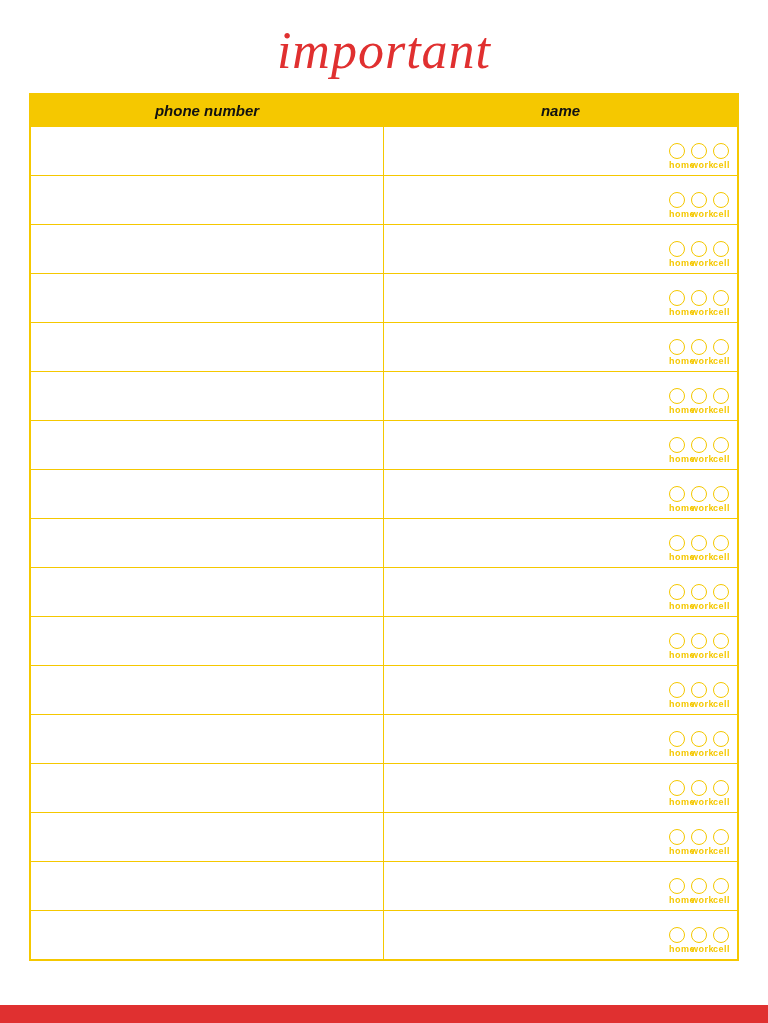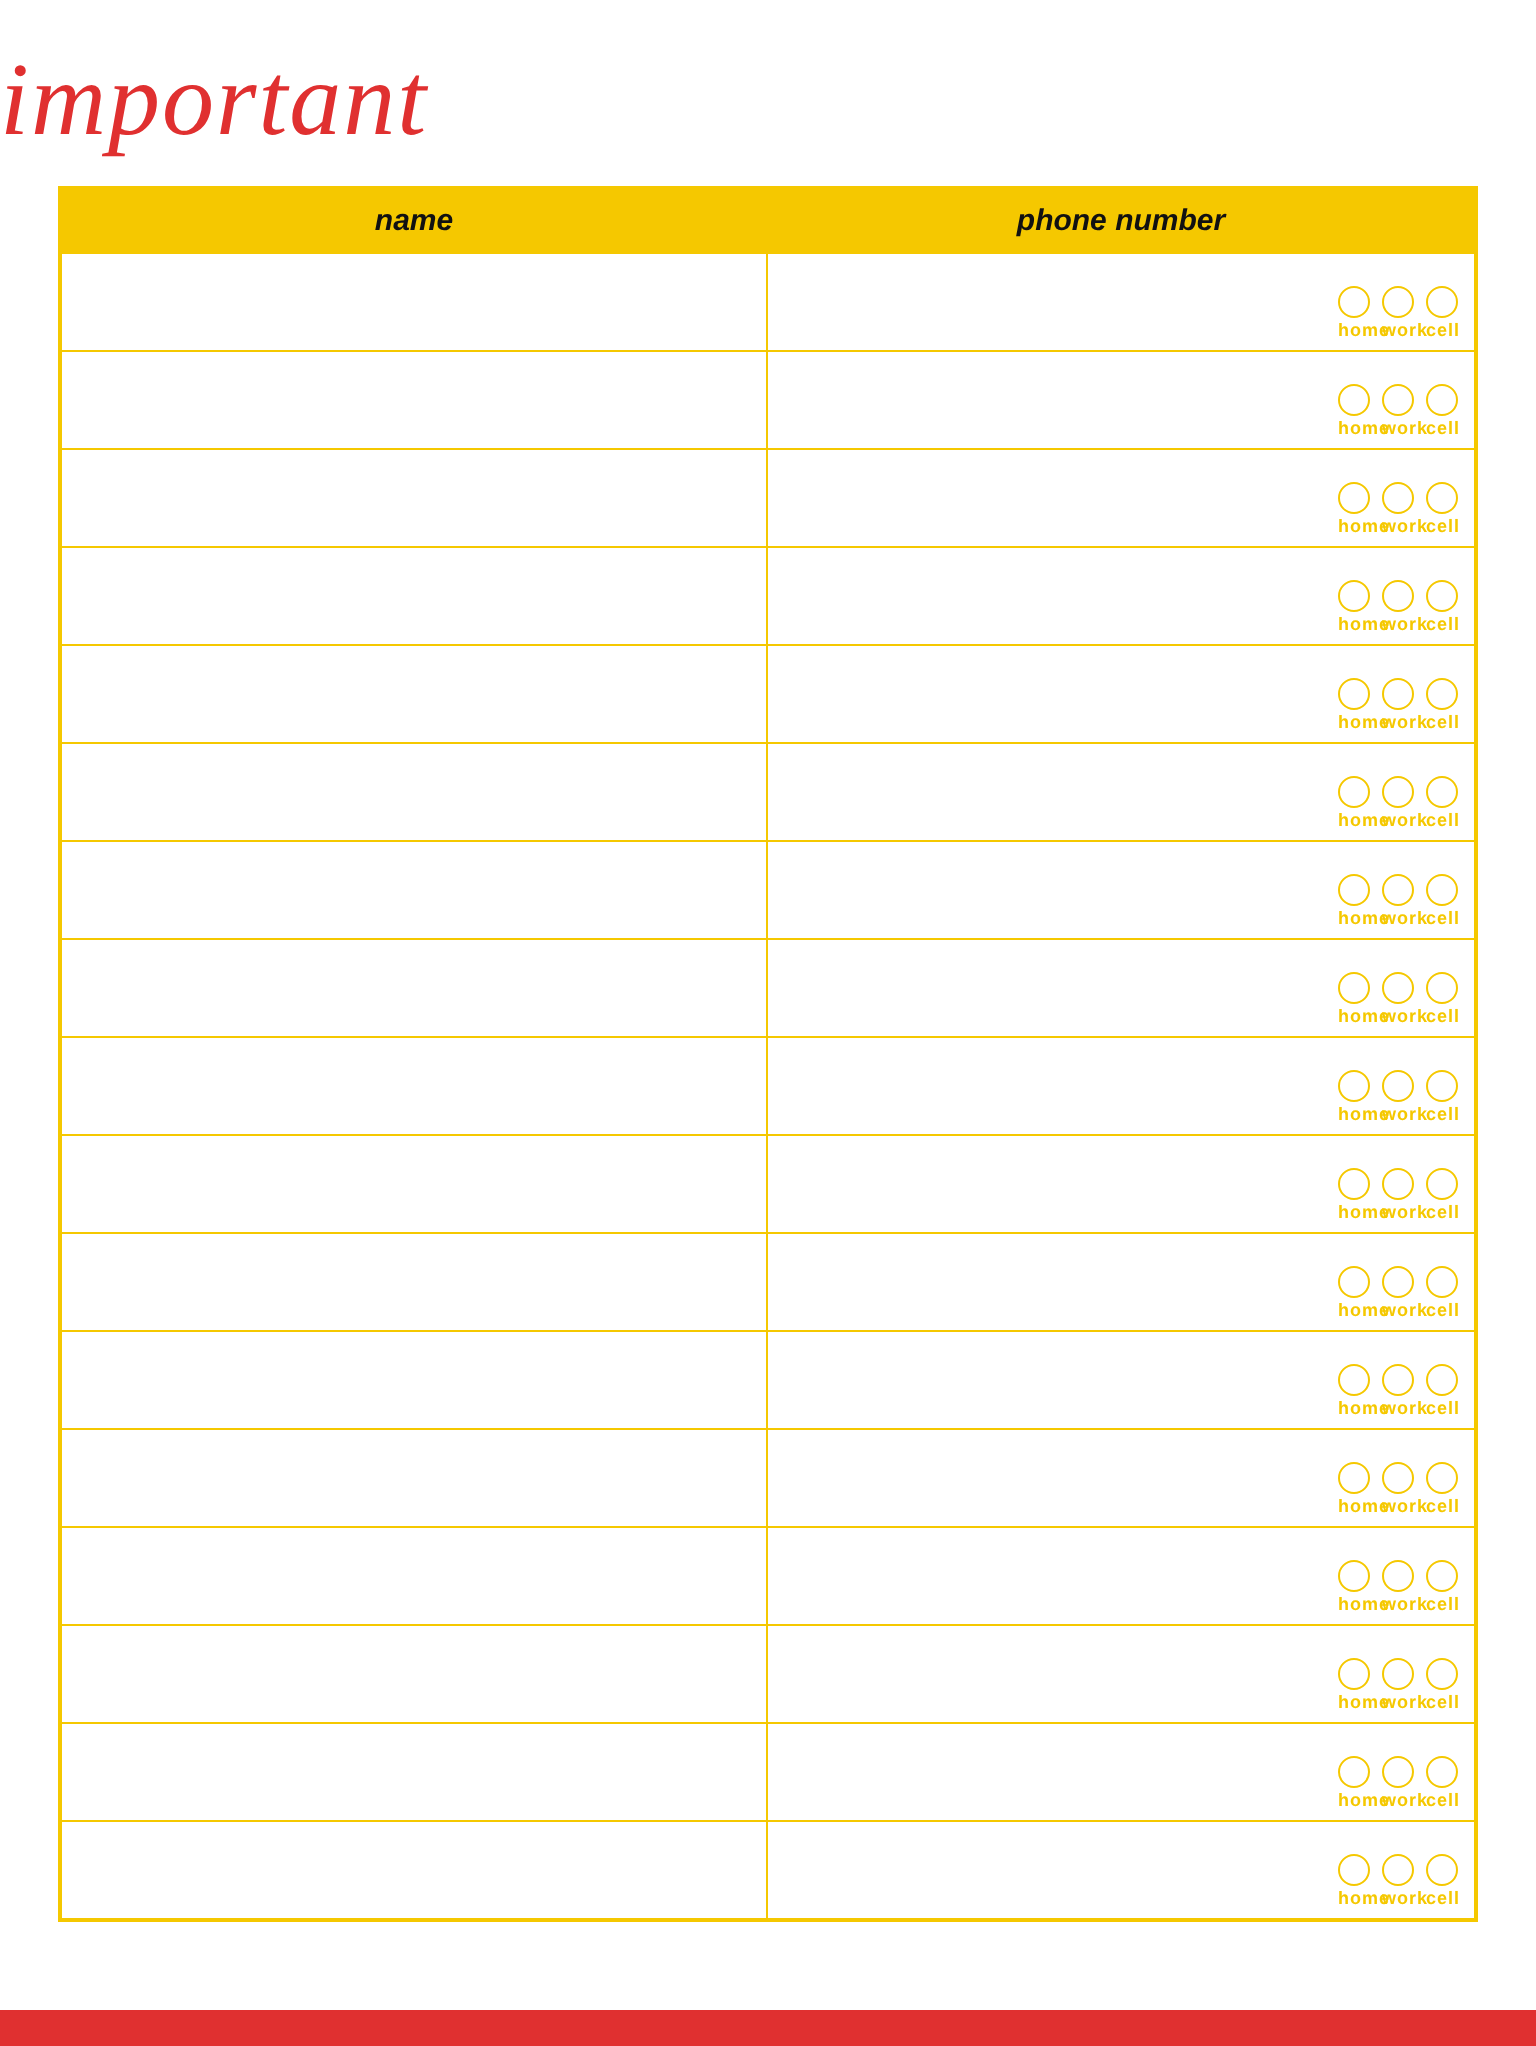--- a/index.html
+++ b/index.html
@@ -19,21 +19,21 @@
       min-height: 1023px;
       background: #fff;
       display: flex;
       flex-direction: column;
       align-items: center;
     }
 
     .header {
       width: 100%;
       display: flex;
-      flex-direction: row;
+      flex-direction: column;
       align-items: center;
       padding: 22px 0 14px 0;
     }
 
     .title-script {
       font-family: 'Georgia', cursive;
       font-style: italic;
       font-size: 52px;
       color: #e03030;
       font-weight: 400;
@@ -148,22 +148,22 @@
 <body>
 
 <div class="page-wrapper">
 
   <div class="header">
     <span class="title-script">important</span>
   </div>
 
   <div class="table-container">
     <div class="table-header">
+      <div class="col-header">phone number</div>
       <div class="col-header">name</div>
-      <div class="col-header">phone number</div>
     </div>
 
     <div id="table-body">
         <div class="table-row">
           <div class="cell-name"></div>
           <div class="cell-phone">
             <div class="circles-row">
               <span class="circle"></span>
               <span class="circle"></span>
               <span class="circle"></span>

